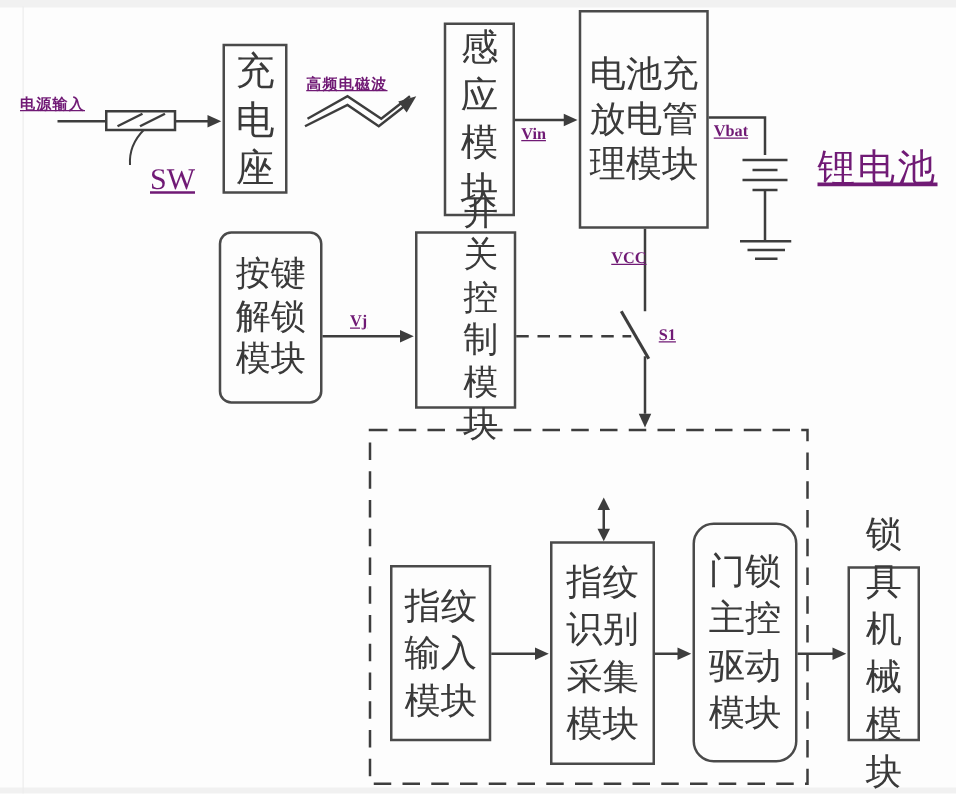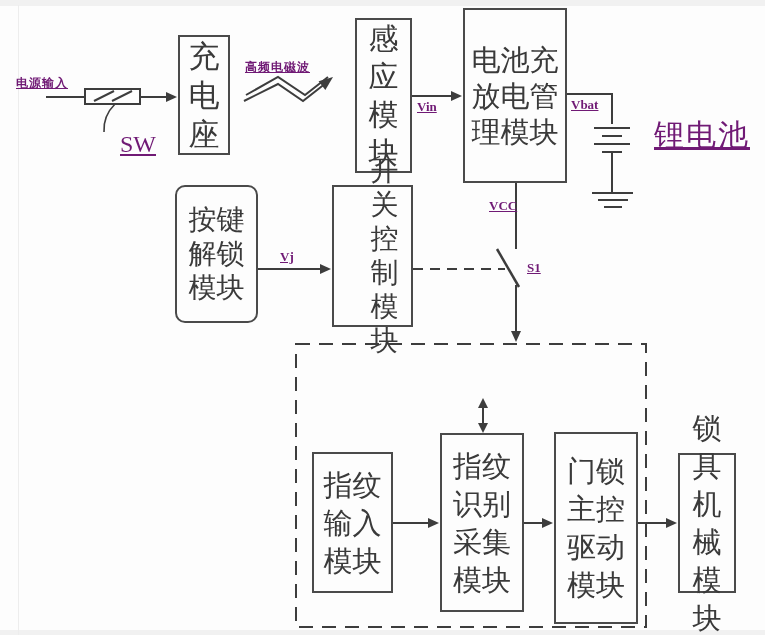--- a/index.html
+++ b/index.html
@@ -60,21 +60,21 @@
 
   <div class="box f29b" style="left:312px;top:452px;width:81px;height:141px;">指纹
 输入
 模块</div>
 
   <div class="box f29b" style="left:440px;top:433px;width:84px;height:179px;">指纹
 识别
 采集
 模块</div>
 
-  <div class="box f29b" style="left:554px;top:432px;width:84px;height:192px;">门锁
+  <div class="box f29b" style="left:554px;top:418px;width:84px;height:192px;border-radius:17px;">门锁
 主控
 驱动
 模块</div>
 
   <div class="box f29b" style="left:678px;top:453px;width:58px;height:140px;">锁具
 机械
 模块</div>
 
   <span class="lbl lbl-cn" style="left:16px;top:77px;">电源输入</span>
   <span class="lbl lbl-sw" style="left:76px;top:132px;margin-left:44px;">SW</span>

